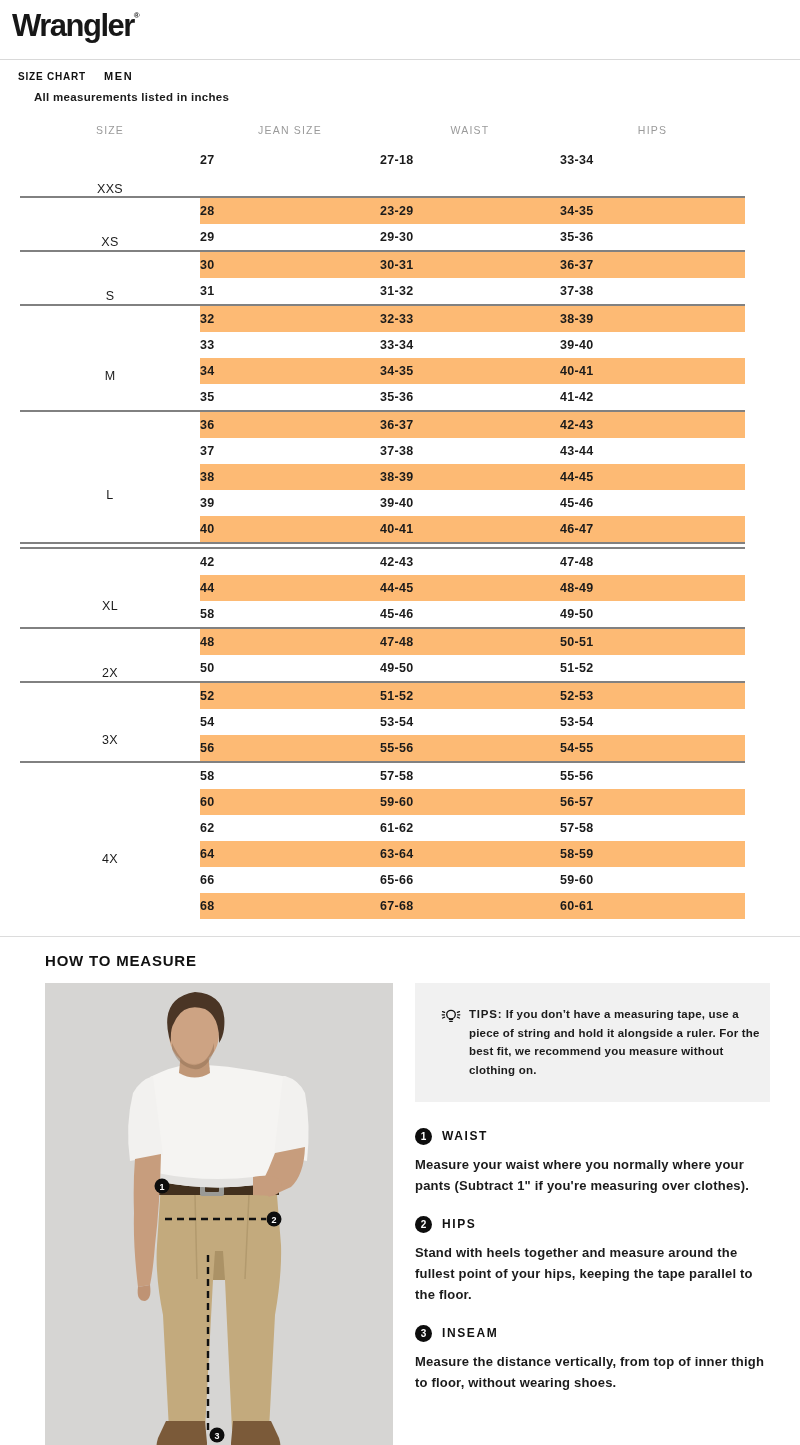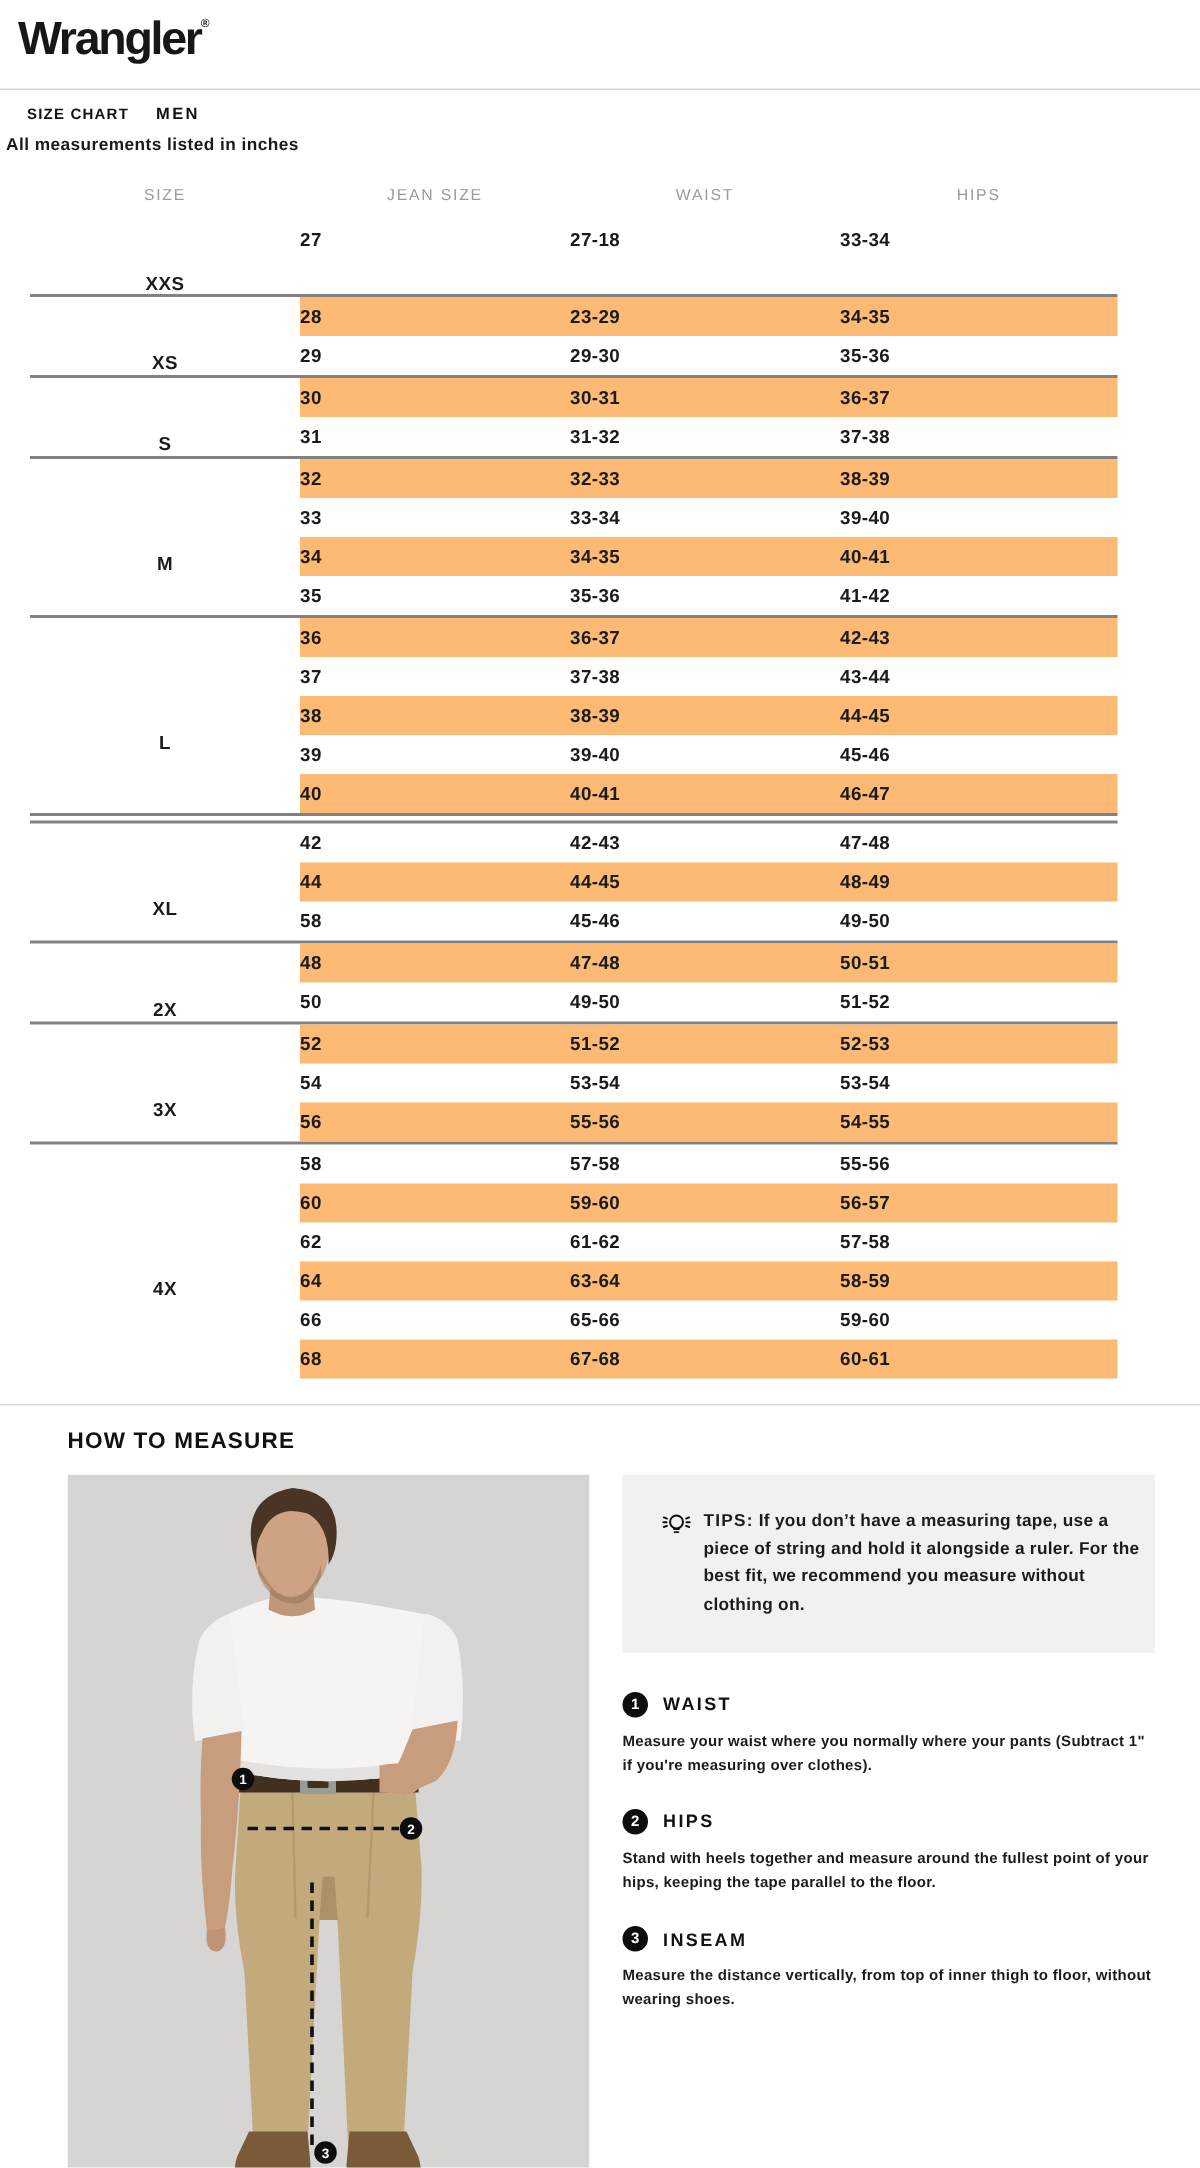--- a/index.html
+++ b/index.html
@@ -6,29 +6,29 @@
   html,body { width:800px; background:#ffffff; font-family:"Liberation Sans", sans-serif; color:#1b1b1b; }
   body { height:1445px; overflow:hidden; }
 
   
   .logo-bar { height:60px; border-bottom:1px solid #d9d9d9; position:relative; }
   .logo { position:absolute; left:12px; top:8px; font-size:31px; font-weight:700; letter-spacing:-1.5px; color:#171717; text-decoration:none; cursor:pointer; }
   .logo sup { font-size:8px; letter-spacing:0; vertical-align:18px; }
   .title-row { margin:10px 0 0 18px; display:flex; align-items:baseline; }
   .page-title { font-size:10px; font-weight:700; letter-spacing:0.8px; color:#111; }
   .tab-men { font-size:11px; font-weight:700; letter-spacing:1.6px; color:#111; margin-left:18px; cursor:pointer; }
-  .subtitle { margin:9px 0 0 4px; font-size:11.5px; font-weight:700; letter-spacing:0.3px; }
+  .subtitle { margin:9px 0 0 34px; font-size:11.5px; font-weight:700; letter-spacing:0.3px; }
 
   
   .size-table { margin:10px 55px 0 20px; width:725px; }
   .thead { display:grid; grid-template-columns:180px 180px 180px 1fr; height:34px; align-items:center; text-align:center;
            color:#9a9a9a; font-size:10.5px; letter-spacing:1.2px; font-weight:400; }
   .group { display:flex; }
   .group-label { width:180px; display:flex; align-items:center; justify-content:center;
-                 font-weight:700; font-size:12.5px; letter-spacing:0.3px;margin-top:35px; }
+                 font-weight:400; font-size:12.5px; letter-spacing:0.3px;margin-top:35px; }
   .group-rows { flex:1; }
   .trow { display:grid; grid-template-columns:180px 180px 1fr; height:26px; align-items:center; text-align:left;
           font-weight:700; font-size:12.5px; letter-spacing:0.3px; }
   .trow.stripe { background:#fdba74; }
   .sep { height:2px; background:#818181; }
   .sep.double { height:7px; background:transparent; border-top:2px solid #818181; border-bottom:2px solid #818181; }
 
   
   .htm-divider { margin-top:17px; border-top:1px solid #dcdcdc; }
   .htm-title { margin:15px 0 0 45px; font-size:15px; font-weight:700; letter-spacing:0.8px; color:#111; }
@@ -38,21 +38,21 @@
   .tips-box { background:#f1f1f1; padding:22px 4px 22px 16px; display:flex; }
   .bulb { flex:none; margin:1px 8px 0 10px; }
   .tips-text { font-size:11.5px; line-height:1.62; font-weight:700; letter-spacing:0.2px; color:#1b1b1b; }
   .tips-text .tips-label { font-weight:700; letter-spacing:0.8px; }
   .steps { margin-top:26px; }
   .step { margin-bottom:20px; }
   .step-head { display:flex; align-items:center; }
   .step-num { width:17px; height:17px; border-radius:50%; background:#0d0d0d; color:#fff; font-size:10px; font-weight:700;
               display:flex; align-items:center; justify-content:center; flex:none; }
   .step-label { margin-left:10px; font-size:12px; font-weight:700; letter-spacing:1.6px; color:#111; }
-  .step-text { margin-top:9px; font-size:10px; line-height:1.62; font-weight:700; letter-spacing:0.2px; color:#1b1b1b; }
+  .step-text { margin-top:9px; font-size:13px; line-height:1.62; font-weight:700; letter-spacing:0.2px; color:#1b1b1b; }
 </style>
 </head>
 <body>
 
 <div class="logo-bar">
   <span class="logo"><span>Wrangler</span><sup>®</sup></span>
 </div>
 
 <div class="title-row">
   <span class="page-title">SIZE CHART</span>

